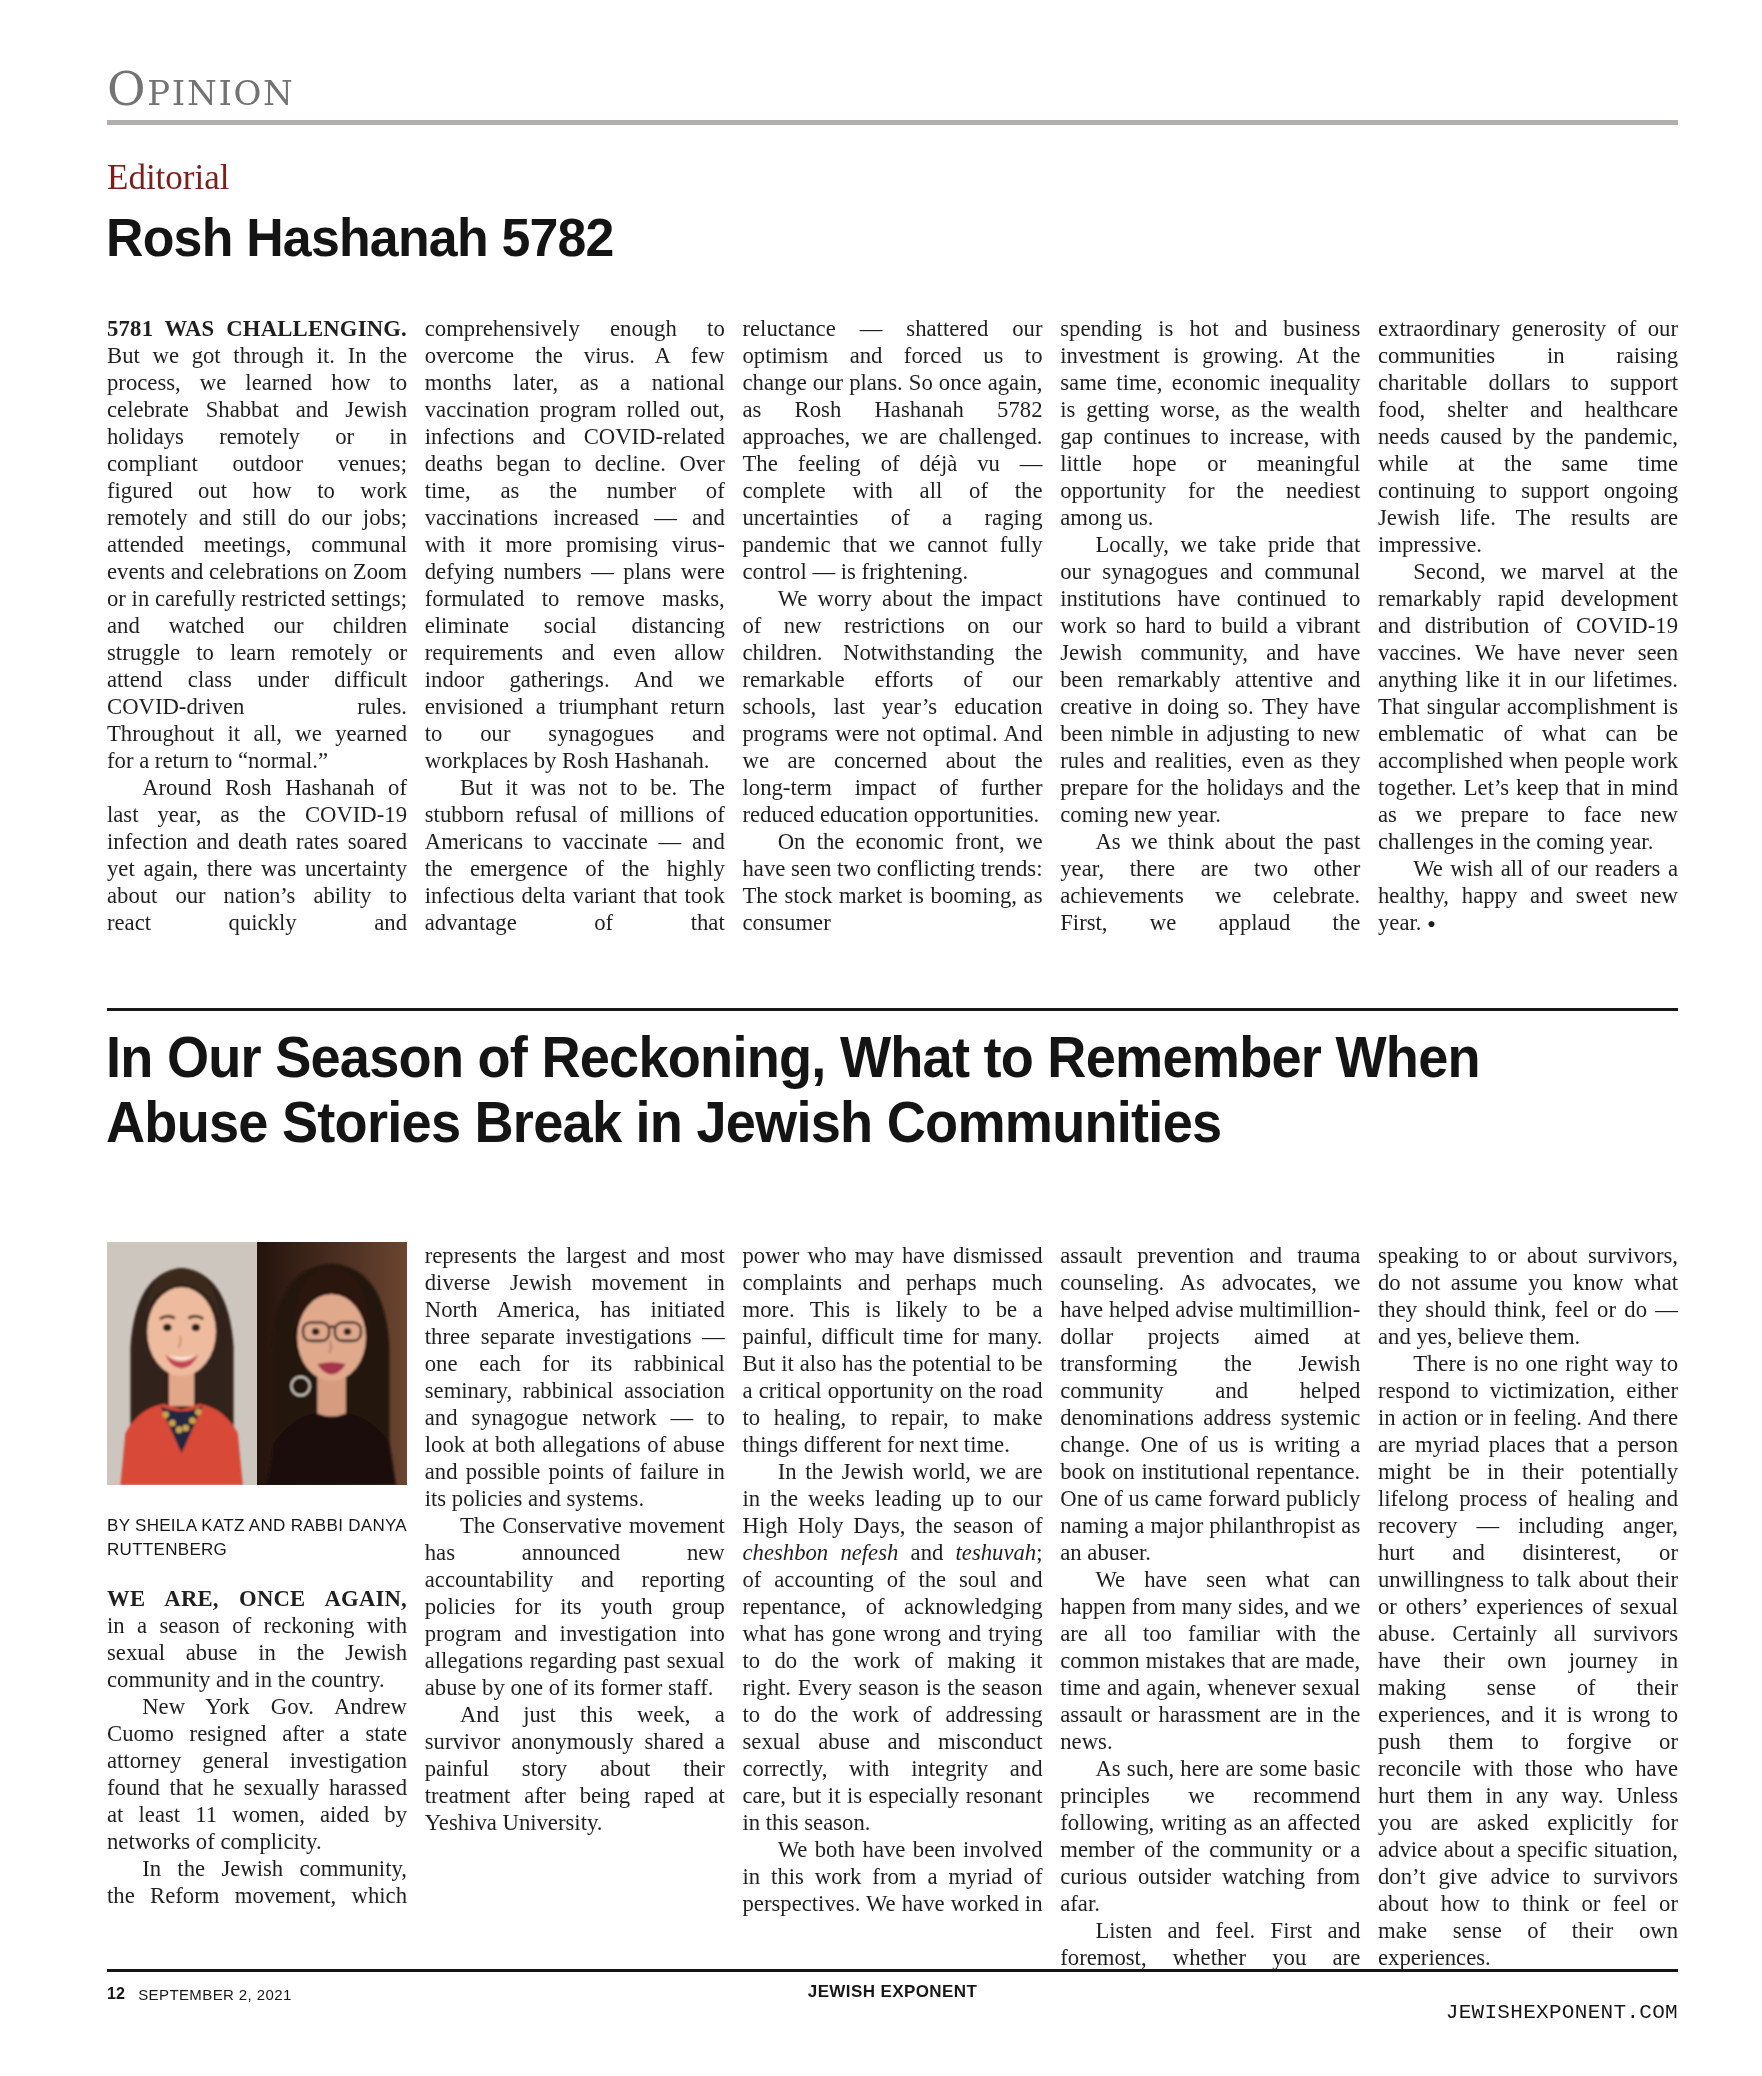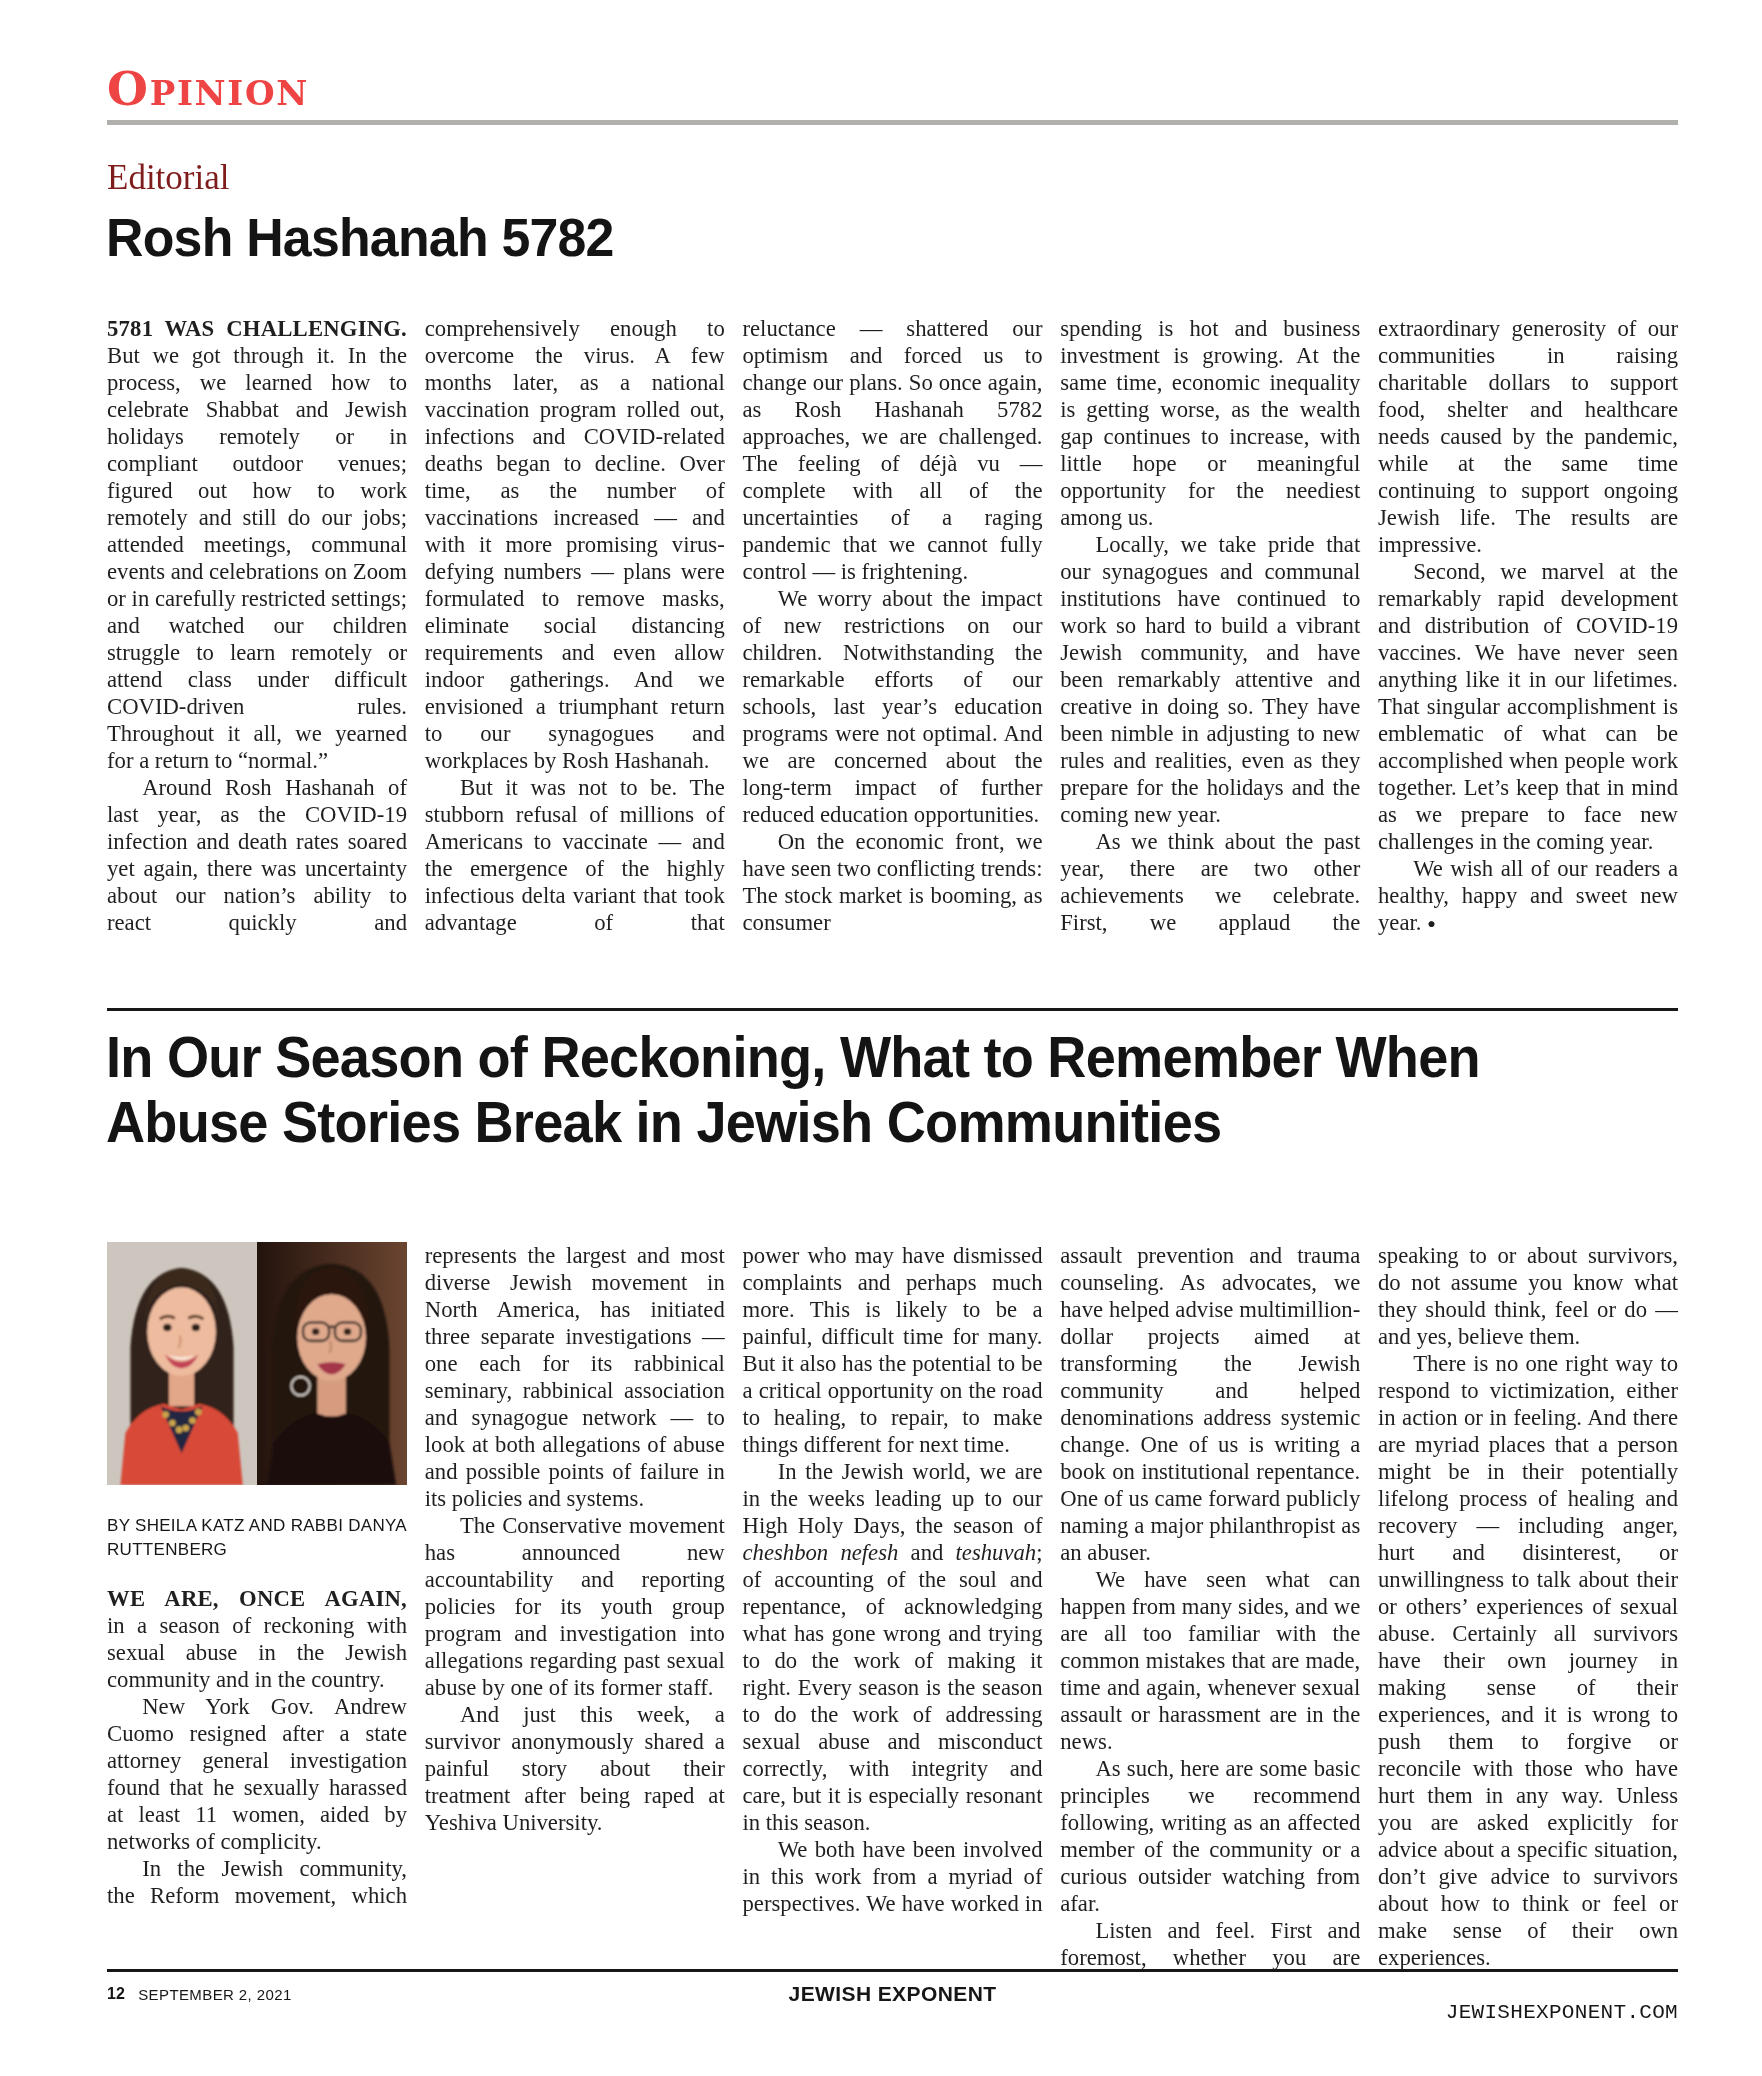--- a/index.html
+++ b/index.html
@@ -1,22 +1,22 @@
 <!DOCTYPE html>
 <html style="font-size:13.4px"><head>
 <meta charset="utf-8">
 <style>
   html,body{margin:0;padding:0;background:#ffffff;}
   .page{position:relative;width:1762px;height:2077px;background:#fff;overflow:hidden;
         color:#1e1e1e;}
   .abs{position:absolute;}
 
   
-  #opinion-label{left:107px;top:65px;font-family:"DejaVu Serif",serif;font-weight:700;
-    font-size:34px;line-height:1;letter-spacing:1.7px;color:#ef4444;text-transform:uppercase;}
+  #opinion-label{left:107px;top:65px;font-family:"DejaVu Serif",serif;font-weight:400;
+    font-size:34px;line-height:1;letter-spacing:1.7px;color:#737373;text-transform:uppercase;}
   #opinion-label::first-letter{font-size:47px;}
   .gray-rule{left:107px;top:120px;width:1571px;height:5px;background:#b2b0ad;}
 
   #kicker{left:107px;top:159px;font-family:"Liberation Serif",serif;font-size:35px;
     line-height:1.1;color:#7f1d1d;}
 
   #ed-headline{left:106px;top:210px;font-family:"Liberation Sans",sans-serif;
     font-weight:700;font-size:54px;line-height:1;letter-spacing:-0.8px;color:#141414;
     transform:scaleX(.96);transform-origin:left top;white-space:nowrap;}
 
@@ -48,21 +48,21 @@
   .first-frags{margin-top:23.5px;}
 
   
   .footer-rule{left:107px;top:1969px;width:1571px;height:2.5px;background:#161616;}
   #footer{left:107px;top:1985px;width:1571px;height:34px;
     font-family:"Liberation Sans",sans-serif;color:#161616;}
   #footer .left{position:absolute;left:0;top:0;display:flex;align-items:center;gap:13.4px;}
   #footer .page-num{font-weight:700;font-size:16px;}
   #footer .date{font-size:15px;letter-spacing:0.4px;}
   #footer .center{position:absolute;left:0;right:0;top:-3.4px;text-align:center;
-    font-weight:700;font-size:21px;letter-spacing:0.4px;}
+    font-weight:700;font-size:17px;letter-spacing:0.4px;}
   #footer .right{position:absolute;right:0;top:16px;font-size:21px;letter-spacing:0.3px;font-family:Liberation Mono, monospace;}
 </style>
 </head>
 <body>
 
 <div class="page">
 
   <div class="abs" id="opinion-label">Opinion</div>
   <div class="abs gray-rule"></div>
 

